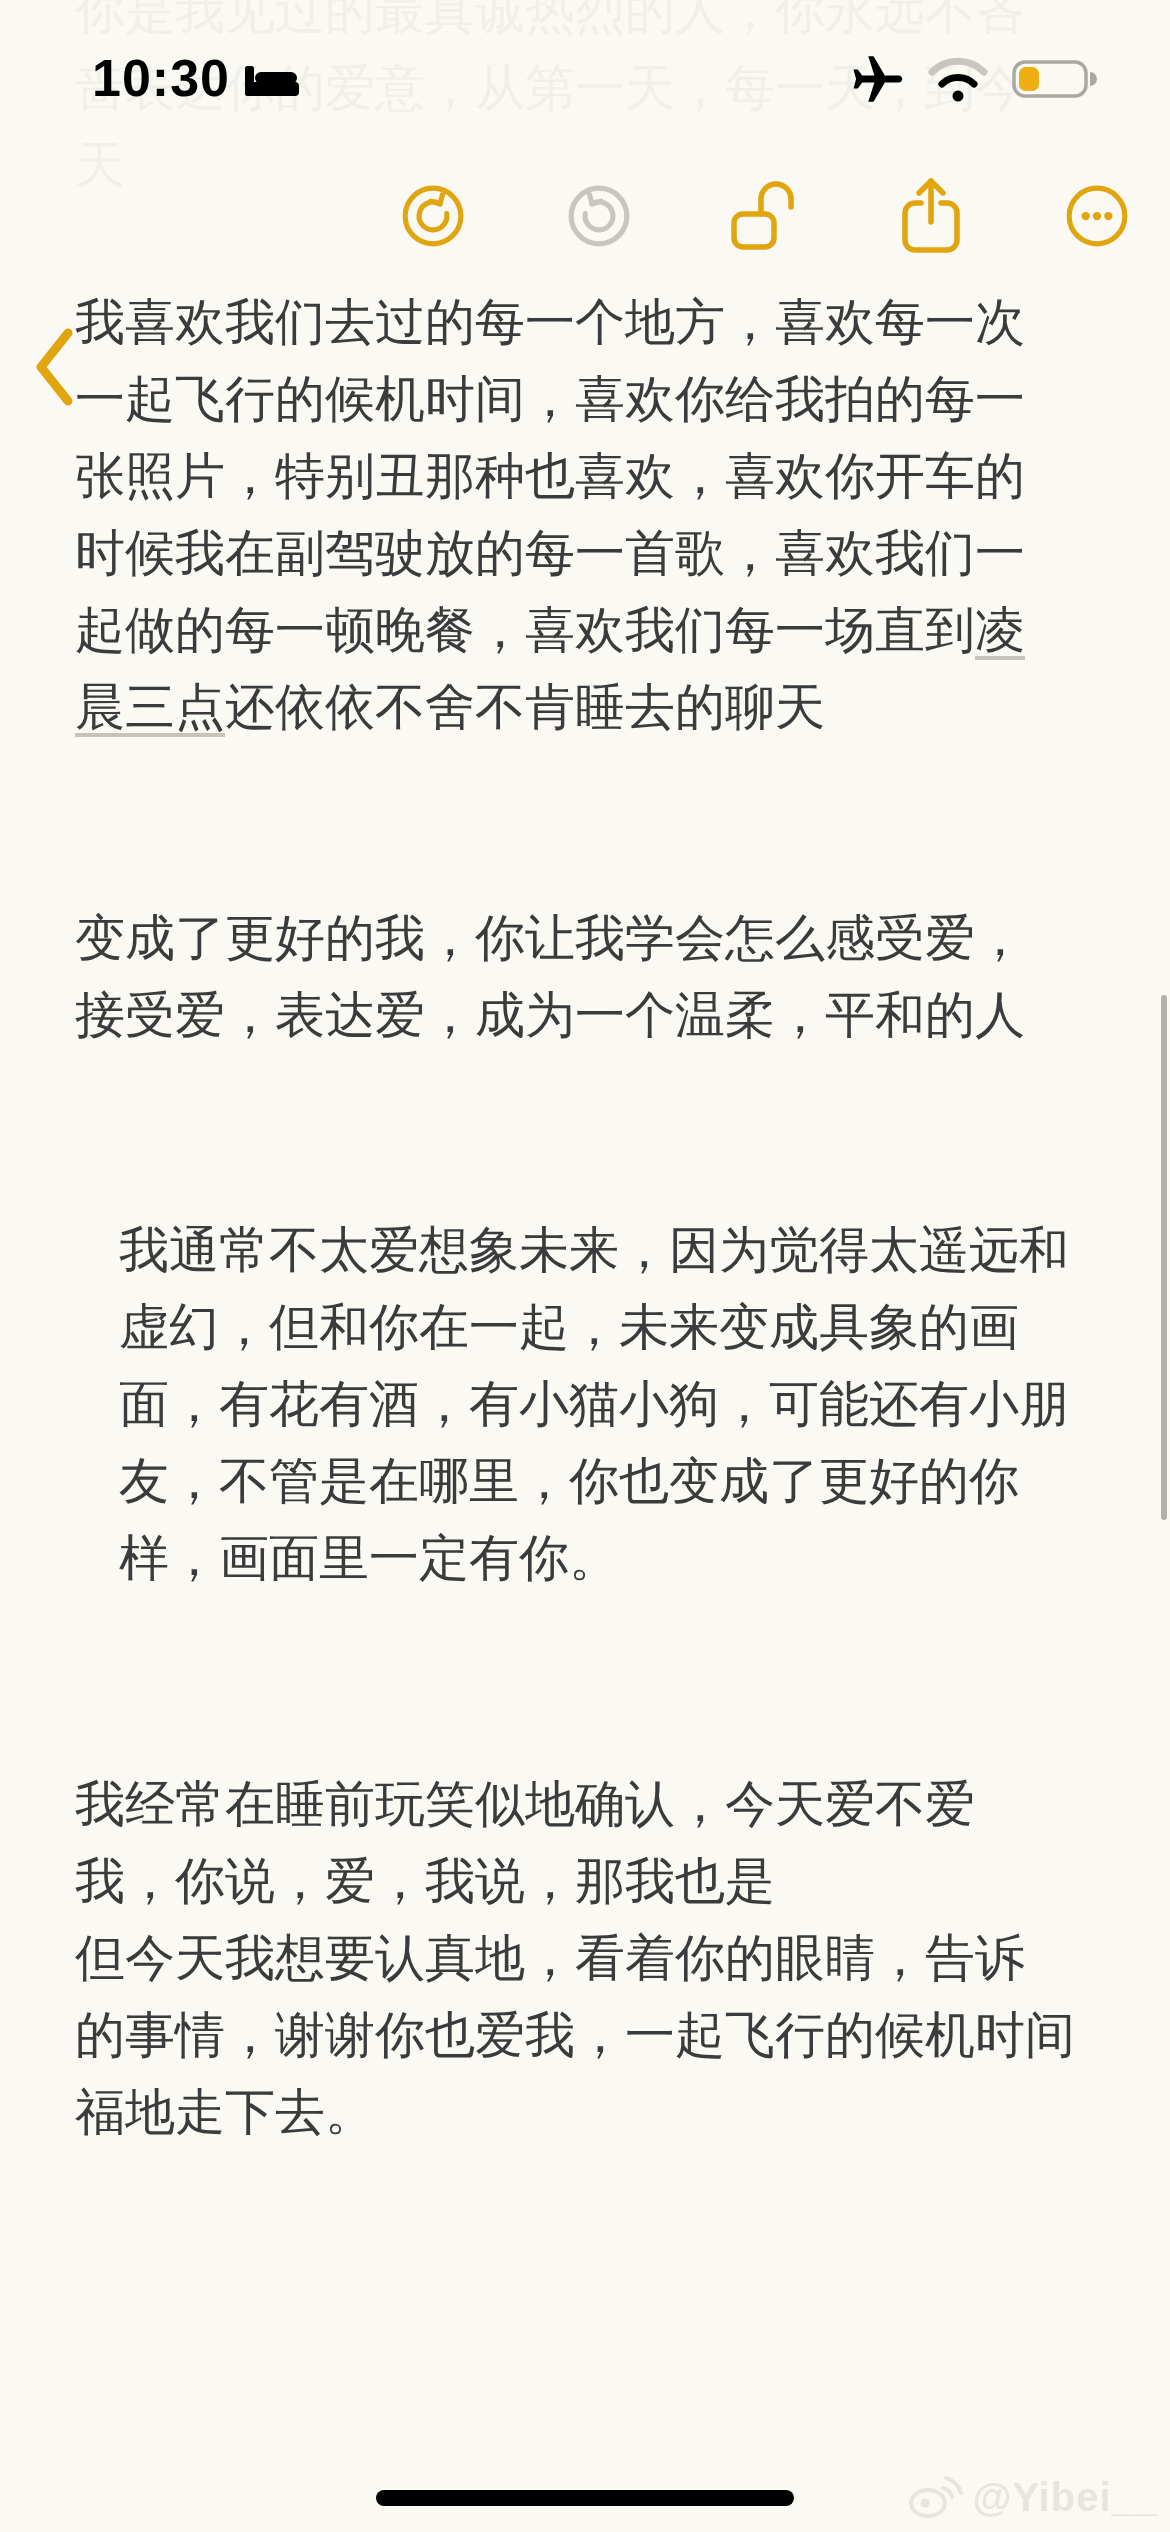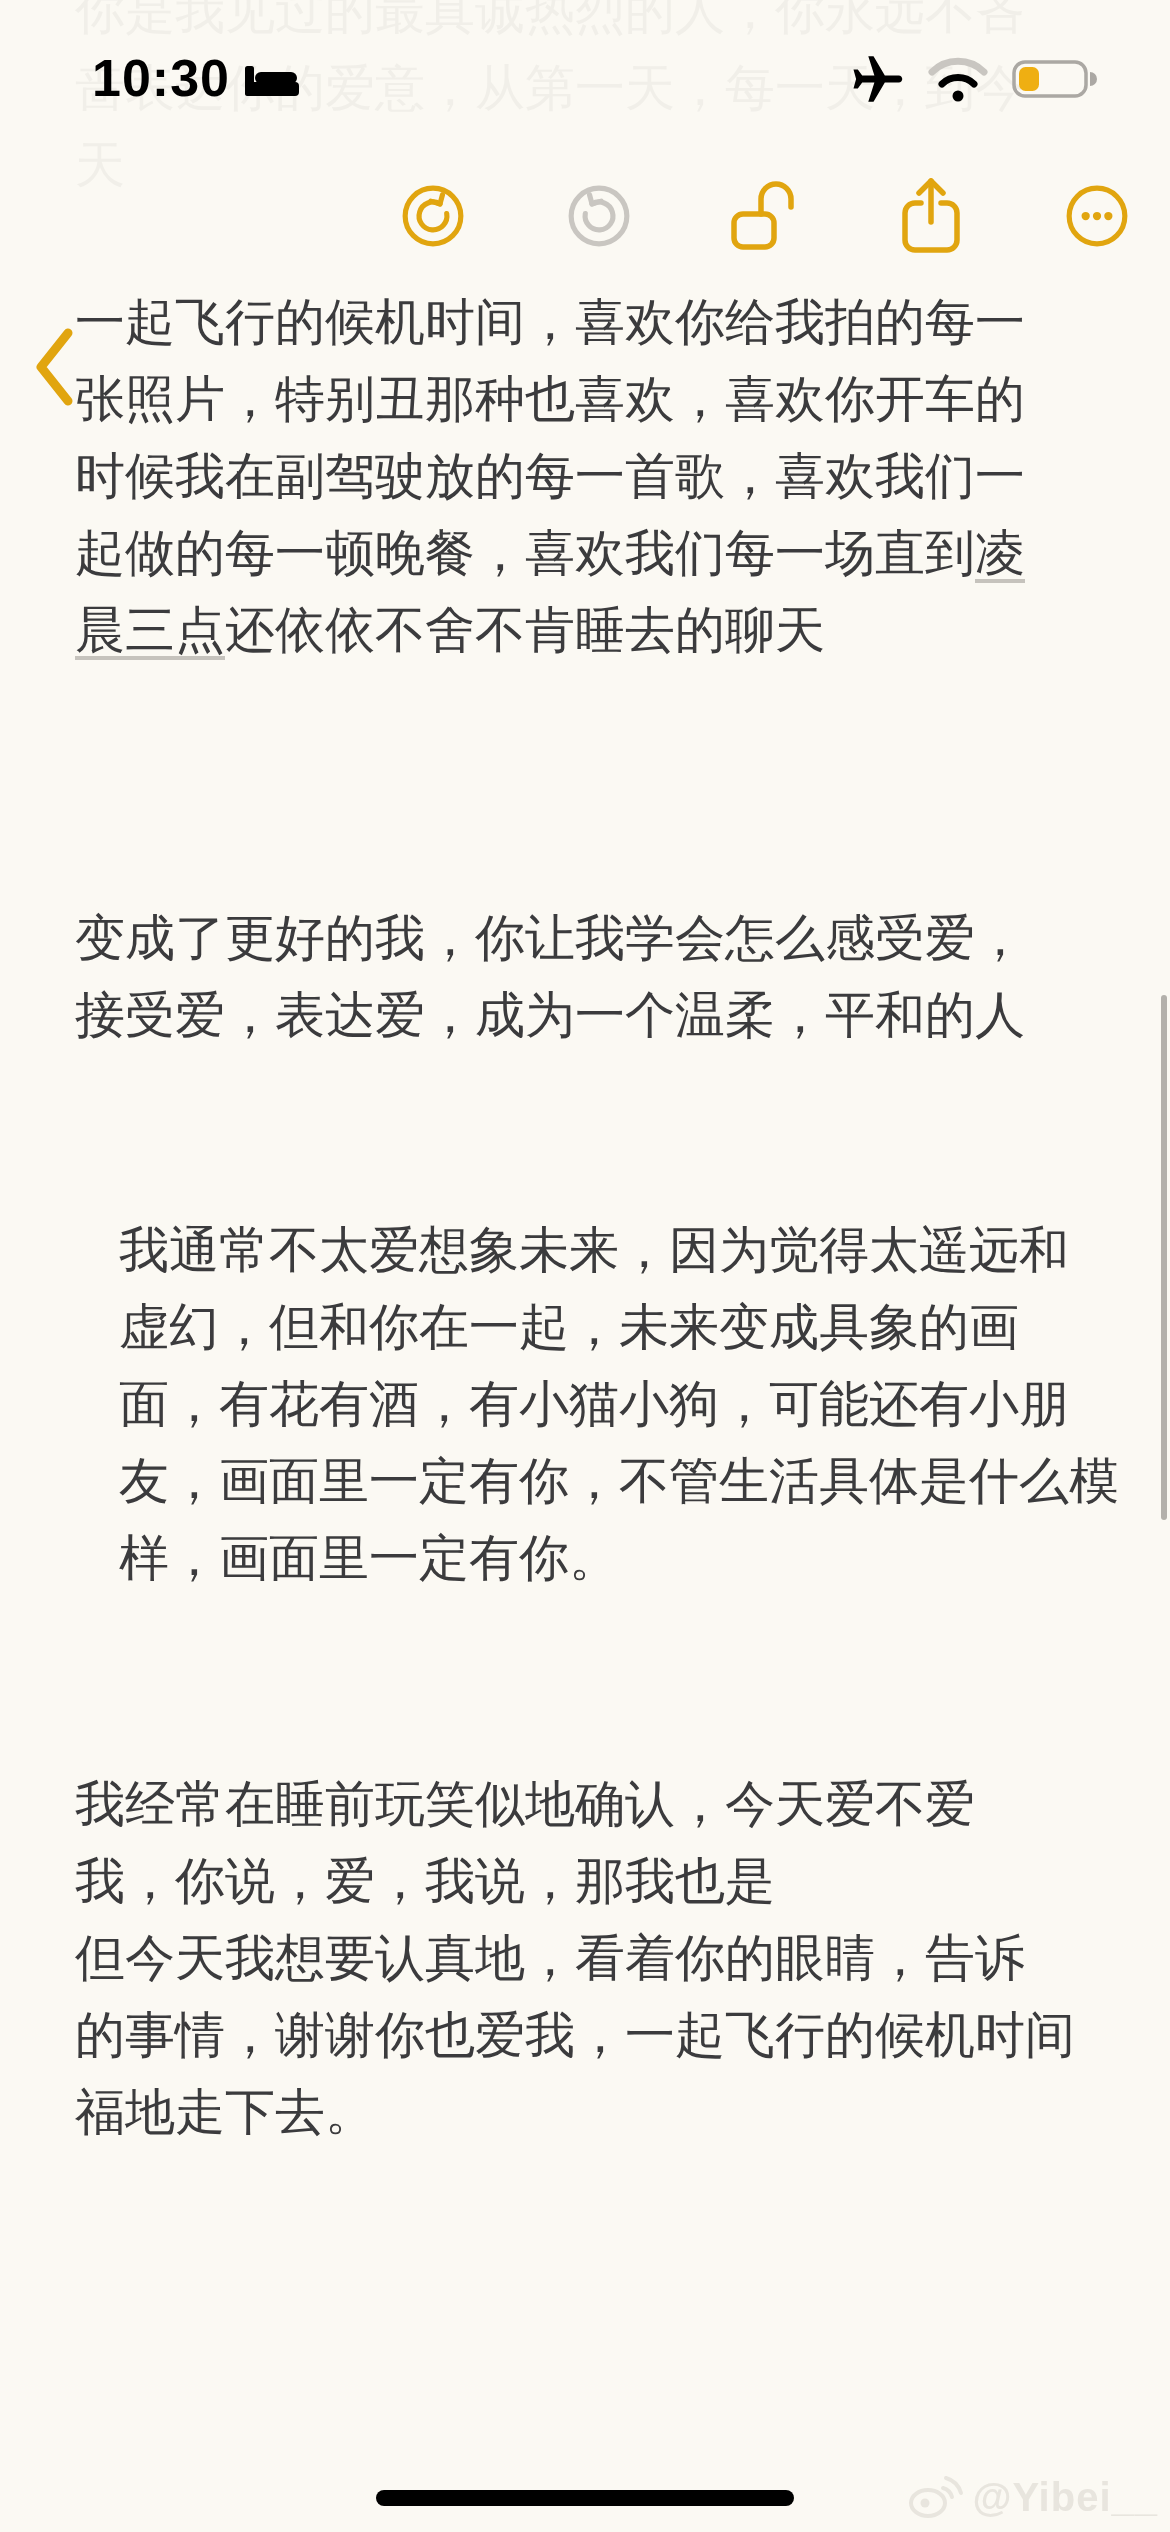--- a/index.html
+++ b/index.html
@@ -37,35 +37,36 @@
 
 <div class="phone">
 
   <div class="note-area">
       <div class="para ghost" style="top: -27px;">
         <div class="line"><span>你是我见过的最真诚热烈的人，你永远不吝</span></div>
         <div class="line"><span>啬表达你的爱意，从第一天，每一天，到今</span></div>
         <div class="line"><span>天</span></div>
       </div>
       <div class="para" style="top: 284px;">
+        <div class="line"><span>我喜欢我们去过的每一个地方，喜欢每一次</span></div>
         <div class="line"><span>一起飞行的候机时间，喜欢你给我拍的每一</span></div>
         <div class="line"><span>张照片，特别丑那种也喜欢，喜欢你开车的</span></div>
         <div class="line"><span>时候我在副驾驶放的每一首歌，喜欢我们一</span></div>
         <div class="line"><span>起做的每一顿晚餐，喜欢我们每一场直到</span><span class="u">凌</span></div>
         <div class="line"><span class="u">晨三点</span><span>还依依不舍不肯睡去的聊天</span></div>
       </div>
       <div class="para" style="top: 900px;">
         <div class="line"><span>变成了更好的我，你让我学会怎么感受爱，</span></div>
         <div class="line"><span>接受爱，表达爱，成为一个温柔，平和的人</span></div>
       </div>
       <div class="para" style="top: 1212px; margin-left: 44px;">
         <div class="line"><span>我通常不太爱想象未来，因为觉得太遥远和</span></div>
         <div class="line"><span>虚幻，但和你在一起，未来变成具象的画</span></div>
         <div class="line"><span>面，有花有酒，有小猫小狗，可能还有小朋</span></div>
-        <div class="line"><span>友，画面里一定有你，不管生活具体是什么模</span></div>
+        <div class="line"><span>友，不管是在哪里，你也变成了更好的你</span></div>
         <div class="line"><span>样，画面里一定有你。</span></div>
       </div>
       <div class="para" style="top: 1766px;">
         <div class="line"><span>我经常在睡前玩笑似地确认，今天爱不爱</span></div>
         <div class="line"><span>我，你说，爱，我说，那我也是</span></div>
         <div class="line"><span>但今天我想要认真地，看着你的眼睛，告诉</span></div>
         <div class="line"><span>的事情，谢谢你也爱我，一起飞行的候机时间</span></div>
         <div class="line"><span>福地走下去。</span></div>
       </div>
     </div>

